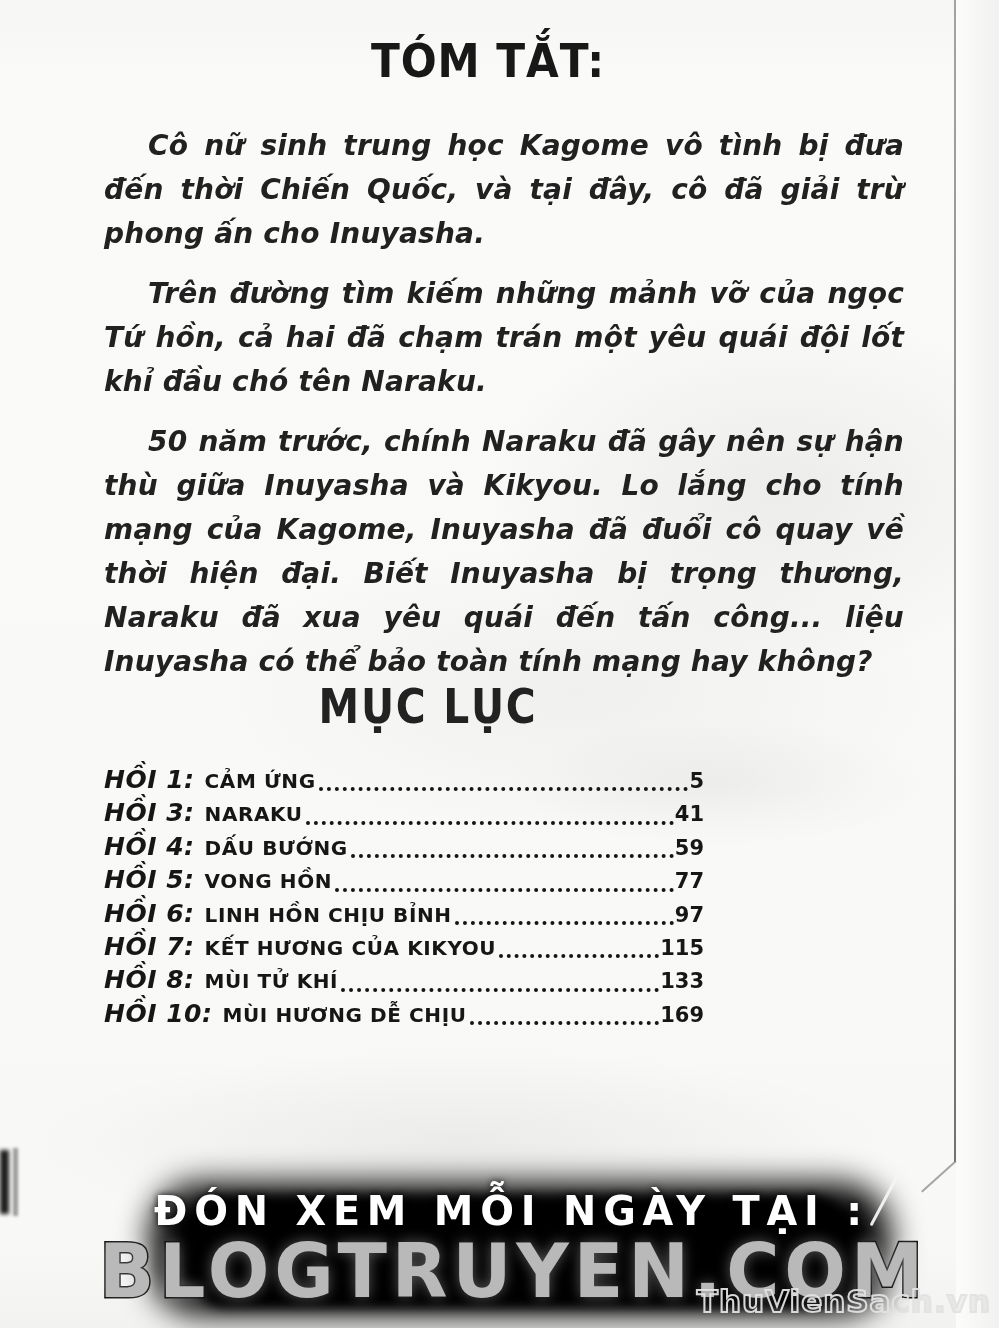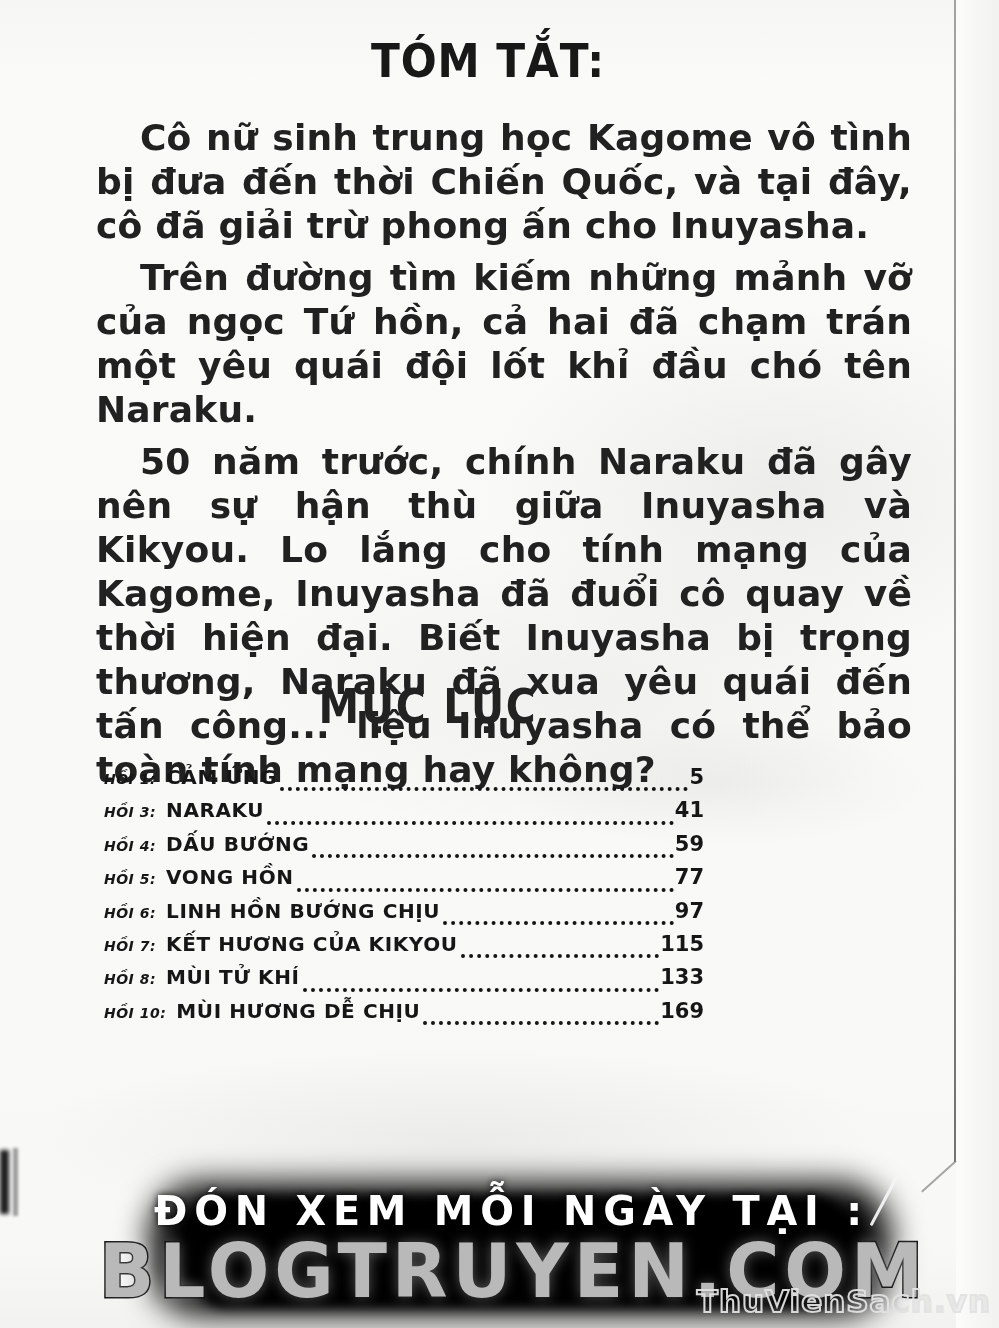--- a/index.html
+++ b/index.html
@@ -36,33 +36,33 @@
   
   .summary-title{
     position:absolute;left:0;top:34px;width:976px;text-align:center;
     font-size:46px;font-weight:bold;letter-spacing:1px;color:#181818;
     transform:scaleX(0.92);z-index:3;
   }
   .summary-body{
     position:absolute;left:88px;top:108px;width:832px;z-index:3;
   }
   .summary-body p{
-    margin:8px;font-size:36px;line-height:44px;font-weight:bold;
+    margin:16px;font-size:28px;line-height:44px;font-weight:bold;font-style:italic;
     color:#212121;text-align:justify;text-indent:44px;letter-spacing:0.2px;
   }
 
   
   .toc-title{
     position:absolute;left:88px;top:678px;width:680px;text-align:center;
     font-size:48px;font-weight:bold;letter-spacing:2px;color:#222;
     transform:scaleX(0.85);z-index:3;
   }
   .toc-list{position:absolute;left:104px;top:765px;width:600px;z-index:3;}
   .toc-row{display:flex;align-items:baseline;height:33.4px;}
-  .toc-chapter{font-size:14px;font-weight:bold;font-style:italic;letter-spacing:0.5px;
+  .toc-chapter{font-size:25px;font-weight:bold;font-style:italic;letter-spacing:0.5px;
     margin-right:10px;white-space:nowrap;color:#161616;}
   .toc-entry-title{font-size:20px;font-weight:bold;letter-spacing:0.6px;
     white-space:nowrap;color:#161616;}
   .toc-leader{flex:1;border-bottom:4px dotted #151515;align-self:flex-end;
     margin:0 1px 7px 3px;min-width:20px;}
   .toc-page{font-size:21px;font-weight:bold;color:#161616;}
 
   
   .footer-blob{position:absolute;left:150px;top:1183px;width:740px;height:132px;
     background:#000;border-radius:50px;filter:blur(16px);z-index:4;}
@@ -127,21 +127,21 @@
     <span class="toc-page">59</span>
   </div>
       <div class="toc-row">
     <span class="toc-chapter">HỒI 5:</span>
     <span class="toc-entry-title">VONG HỒN</span>
     <span class="toc-leader"></span>
     <span class="toc-page">77</span>
   </div>
       <div class="toc-row">
     <span class="toc-chapter">HỒI 6:</span>
-    <span class="toc-entry-title">LINH HỒN BƯỚNG CHỊU</span>
+    <span class="toc-entry-title">LINH HỒN CHỊU BỈNH</span>
     <span class="toc-leader"></span>
     <span class="toc-page">97</span>
   </div>
       <div class="toc-row">
     <span class="toc-chapter">HỒI 7:</span>
     <span class="toc-entry-title">KẾT HƯƠNG CỦA KIKYOU</span>
     <span class="toc-leader"></span>
     <span class="toc-page">115</span>
   </div>
       <div class="toc-row">

